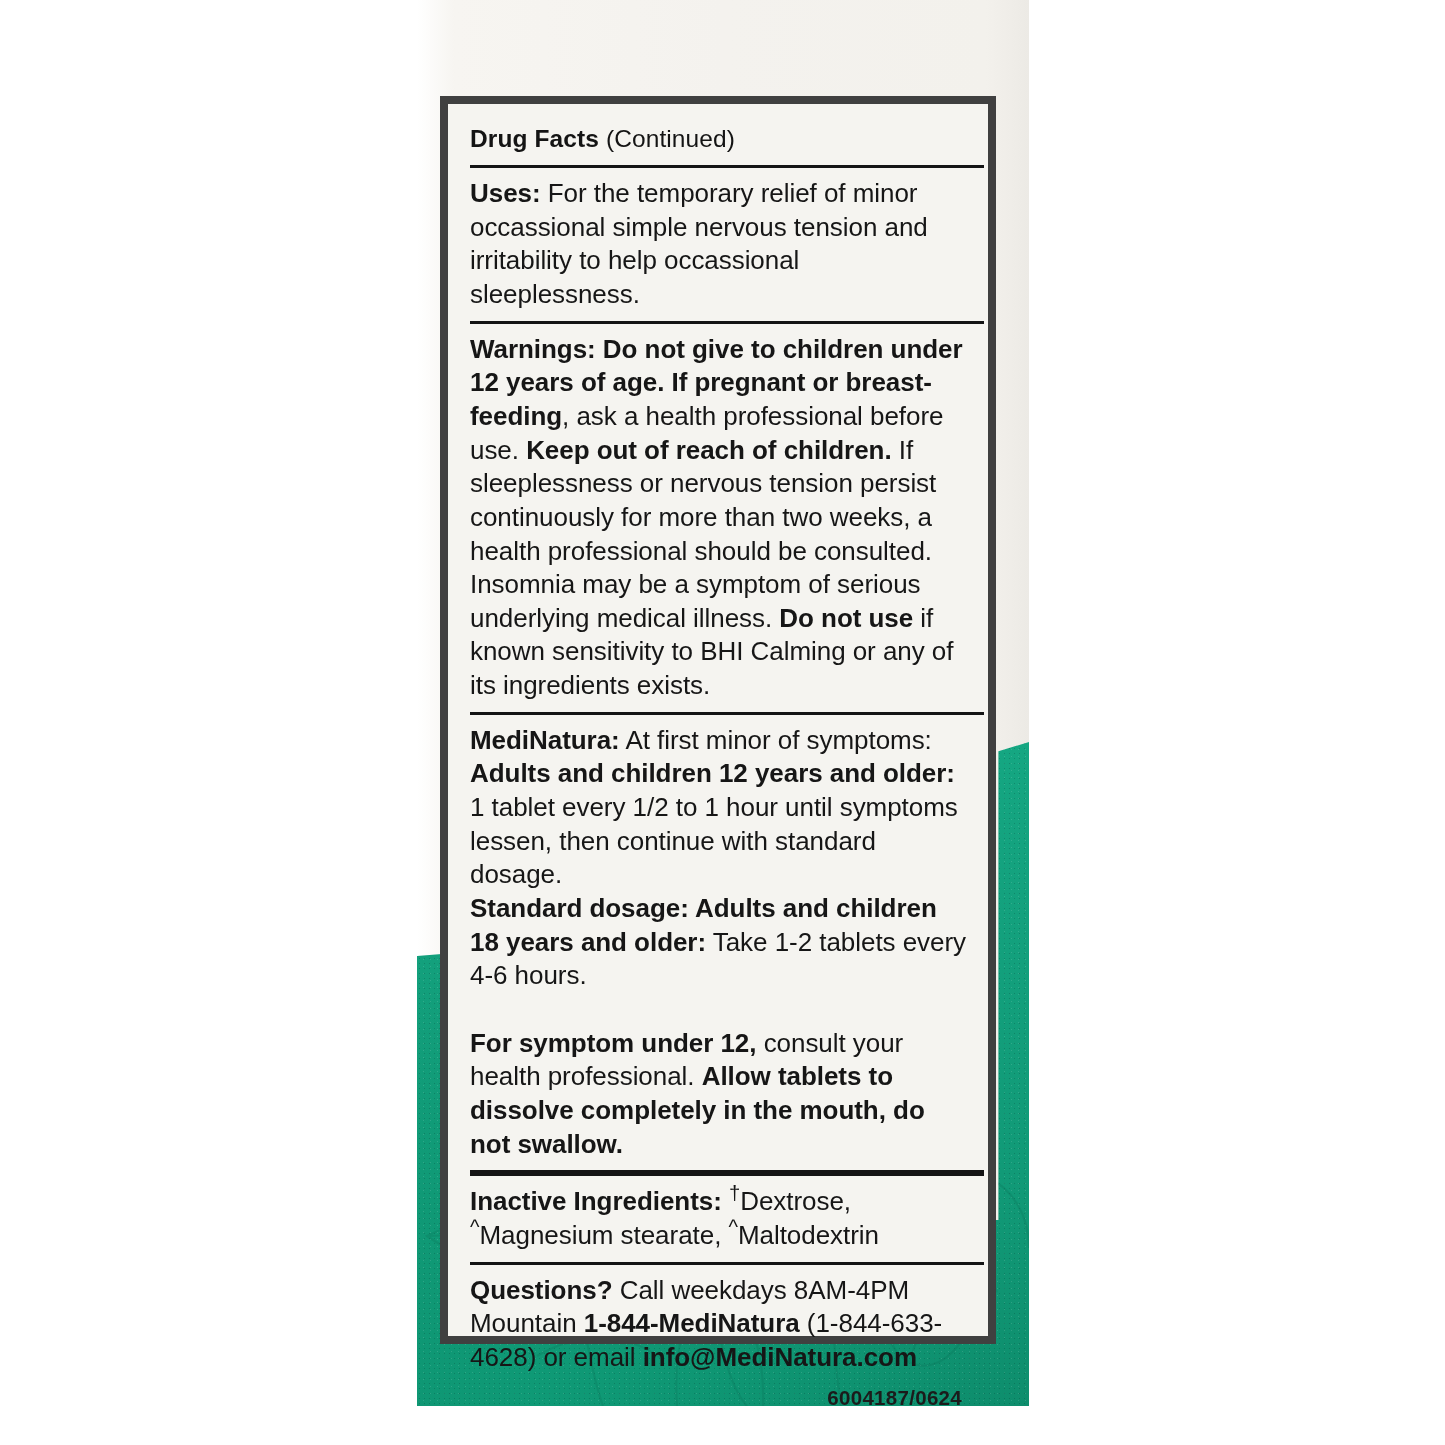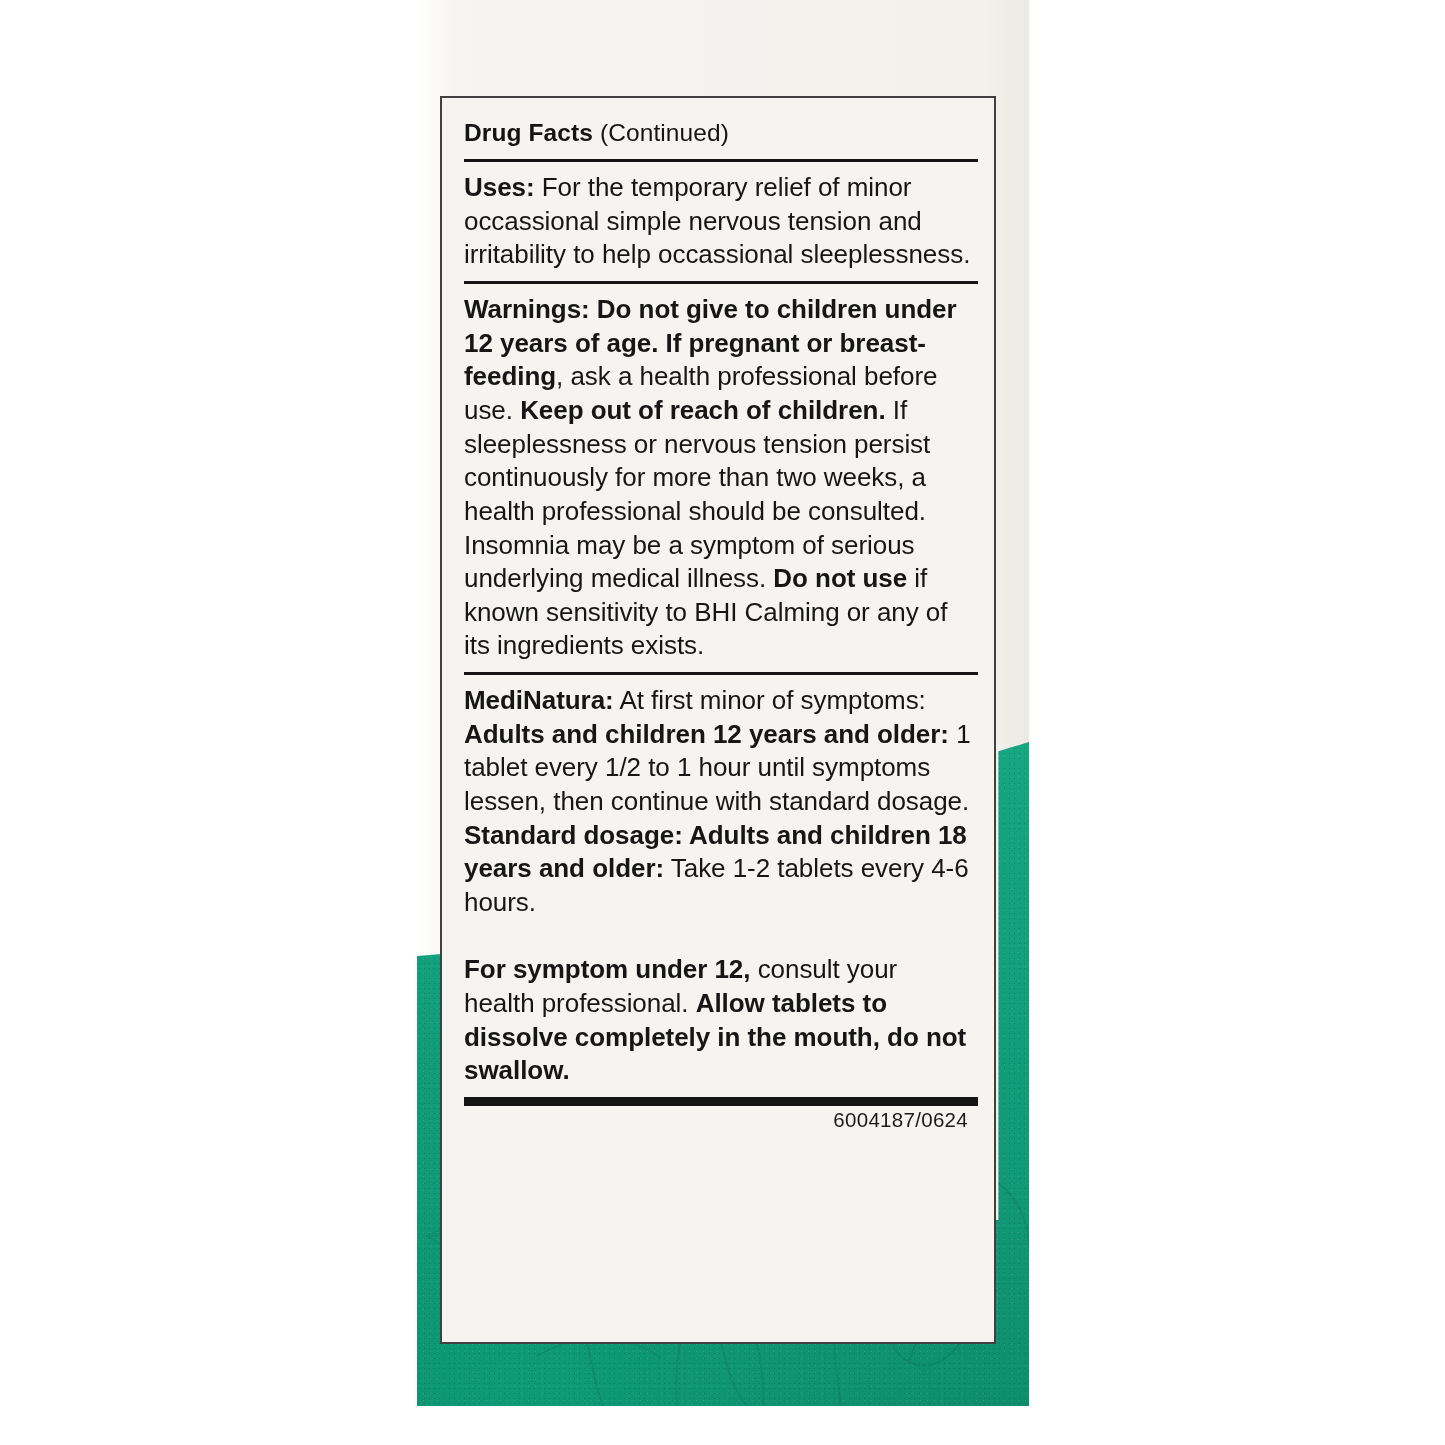--- a/index.html
+++ b/index.html
@@ -73,21 +73,21 @@
   }
 
   
   .df-panel {
     position: absolute;
     left: 440px;
     top: 96px;
     width: 556px;
     height: 1248px;
     background: #f5f4f0;
-    border: 2px solid #404040;
+    border: 8px solid #404040;
     box-sizing: border-box;
     z-index: 5;
   }
   .df-inner {
     position: absolute;
     inset: 0;
     padding: 22px 20px 10px 22px;
     box-sizing: border-box;
   }
 
@@ -116,20 +116,21 @@
   }
   .sec b { font-weight: 700; }
   .sec .sup { font-size: 0.78em; vertical-align: super; line-height: 0; }
 
   .lotcode {
     text-align: right;
     font-size: 20.5px;
     color: #1b1b1b;
     padding: 2px 6px 0 0;
     letter-spacing: .3px;
+    font-weight: bold;
   }
 </style>
 </head>
 <body>
 
 <div id="stage">
 
   <div class="carton">
     <div class="carton-paper"></div>
 
@@ -217,22 +218,29 @@
         <b>Standard dosage: Adults and children 18 years and older:</b><span> Take 1-2 tablets every 4-6 hours.</span><br>
         <br>
         <b>For symptom under 12,</b><span> consult your health professional. </span><b>Allow tablets to dissolve completely in the mouth, do not swallow.</b>
       </div>
 
       <hr class="rule">
 
 
       <hr class="rule">
 
-
-      <hr class="rule">
-
+      <div class="sec">
+        <b>Inactive Ingredients:</b>
+        <span class="sup">†</span><span>Dextrose, </span><span class="sup">^</span><span>Magnesium stearate, </span><span class="sup">^</span><span>Maltodextrin</span>
+      </div>
+
+      <hr class="rule">
+
+      <div class="sec">
+        <b>Questions?</b><span> Call weekdays 8AM-4PM Mountain </span><b>1-844-MediNatura</b><span> (1-844-633-4628) or email </span><b>info@MediNatura.com</b>
+      </div>
 
       <div class="lotcode">6004187/0624</div>
 
     </div>
   </div>
 
 </div>
 
 </body></html>

